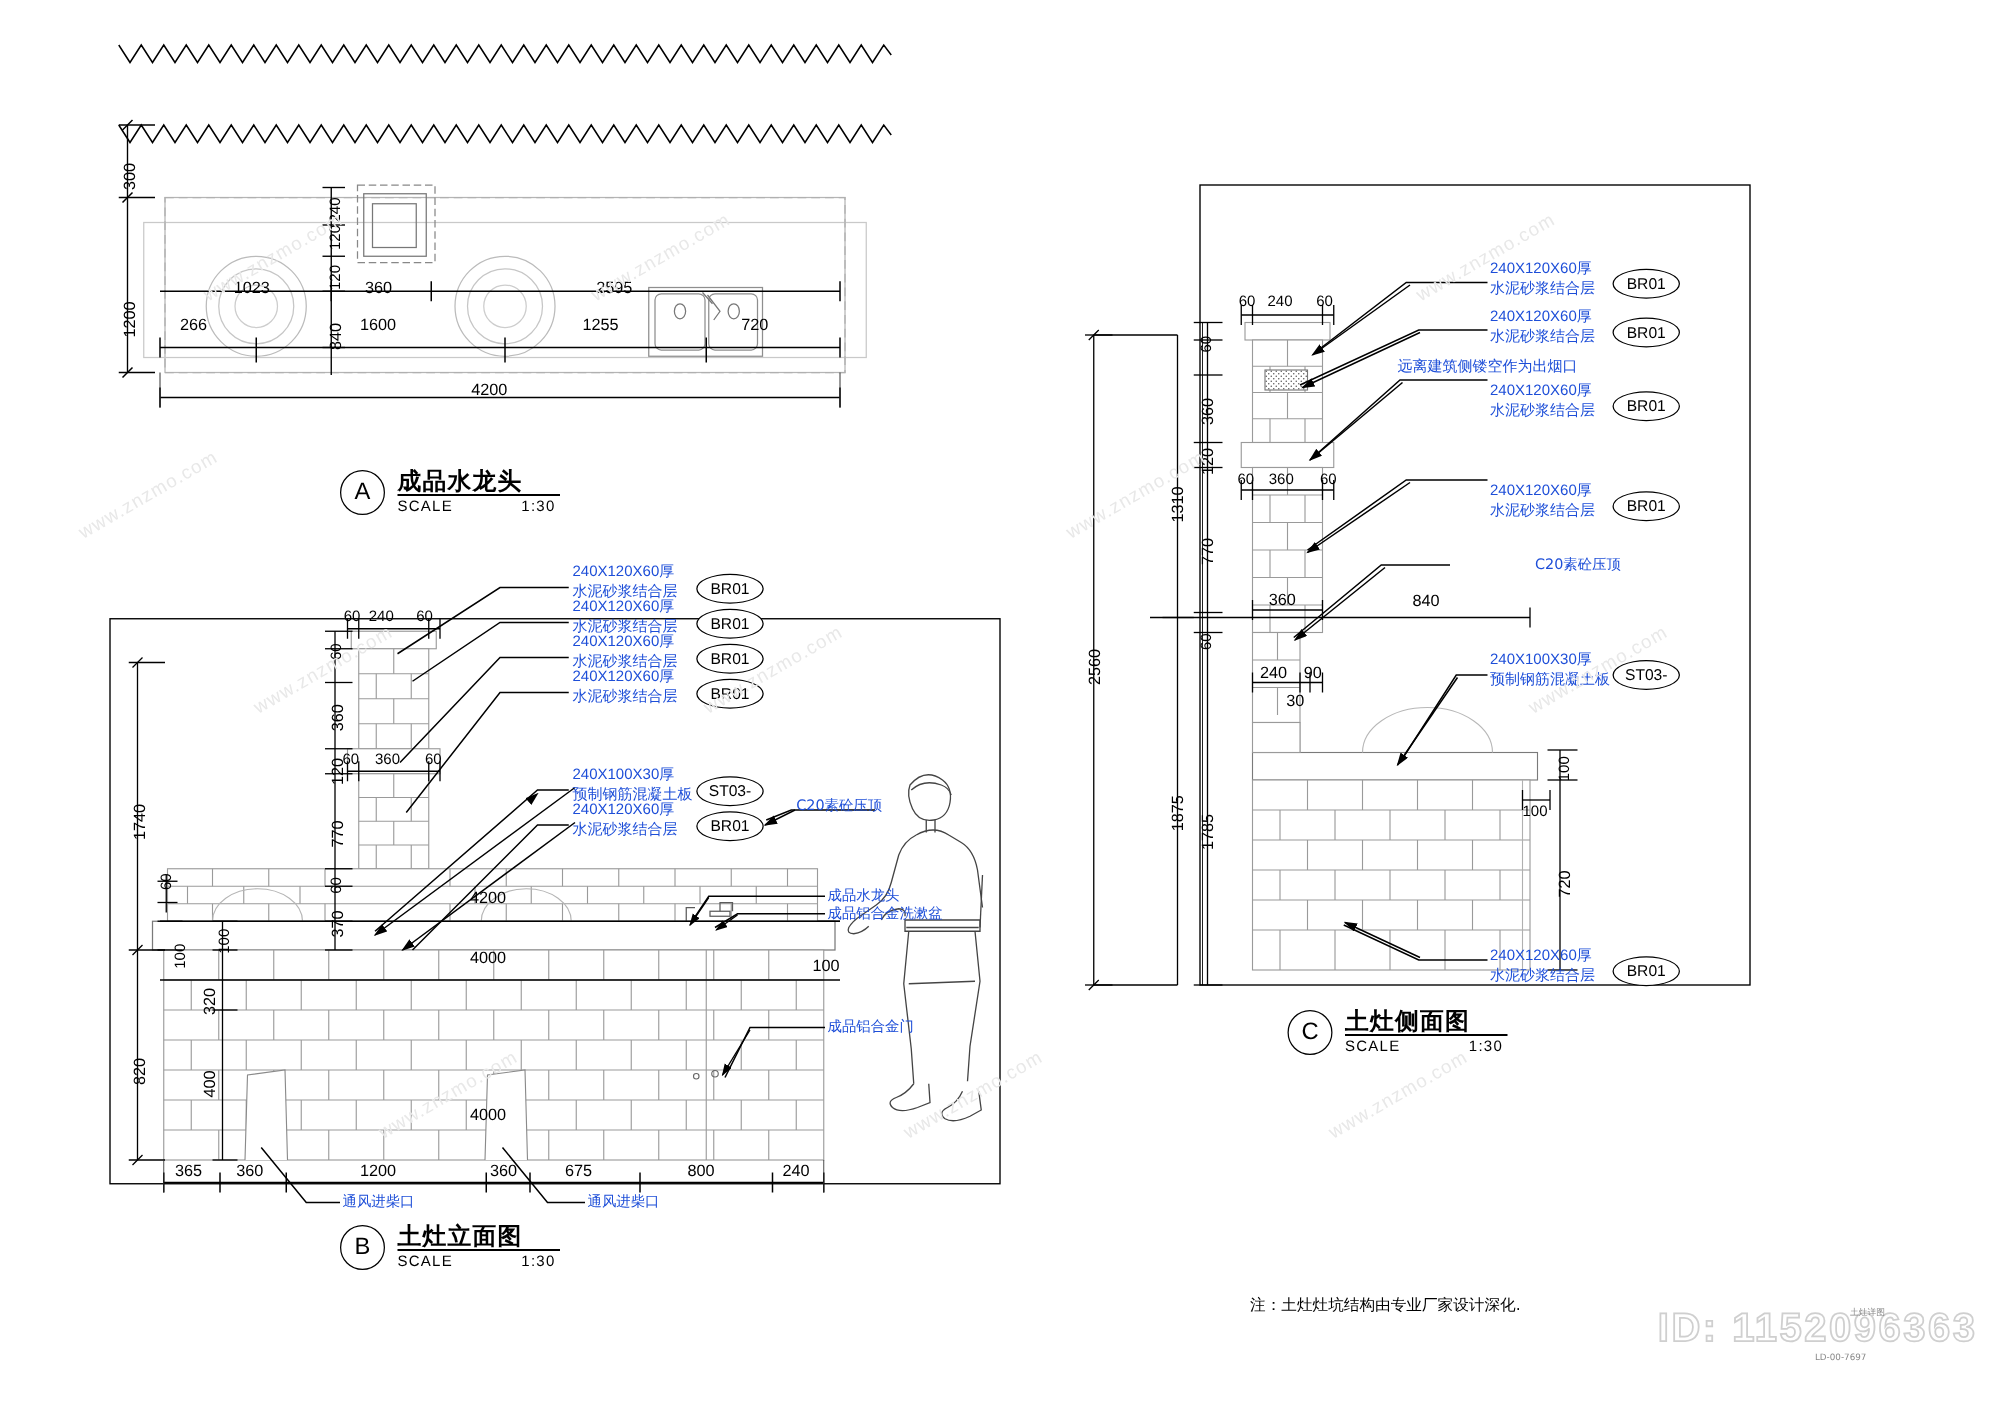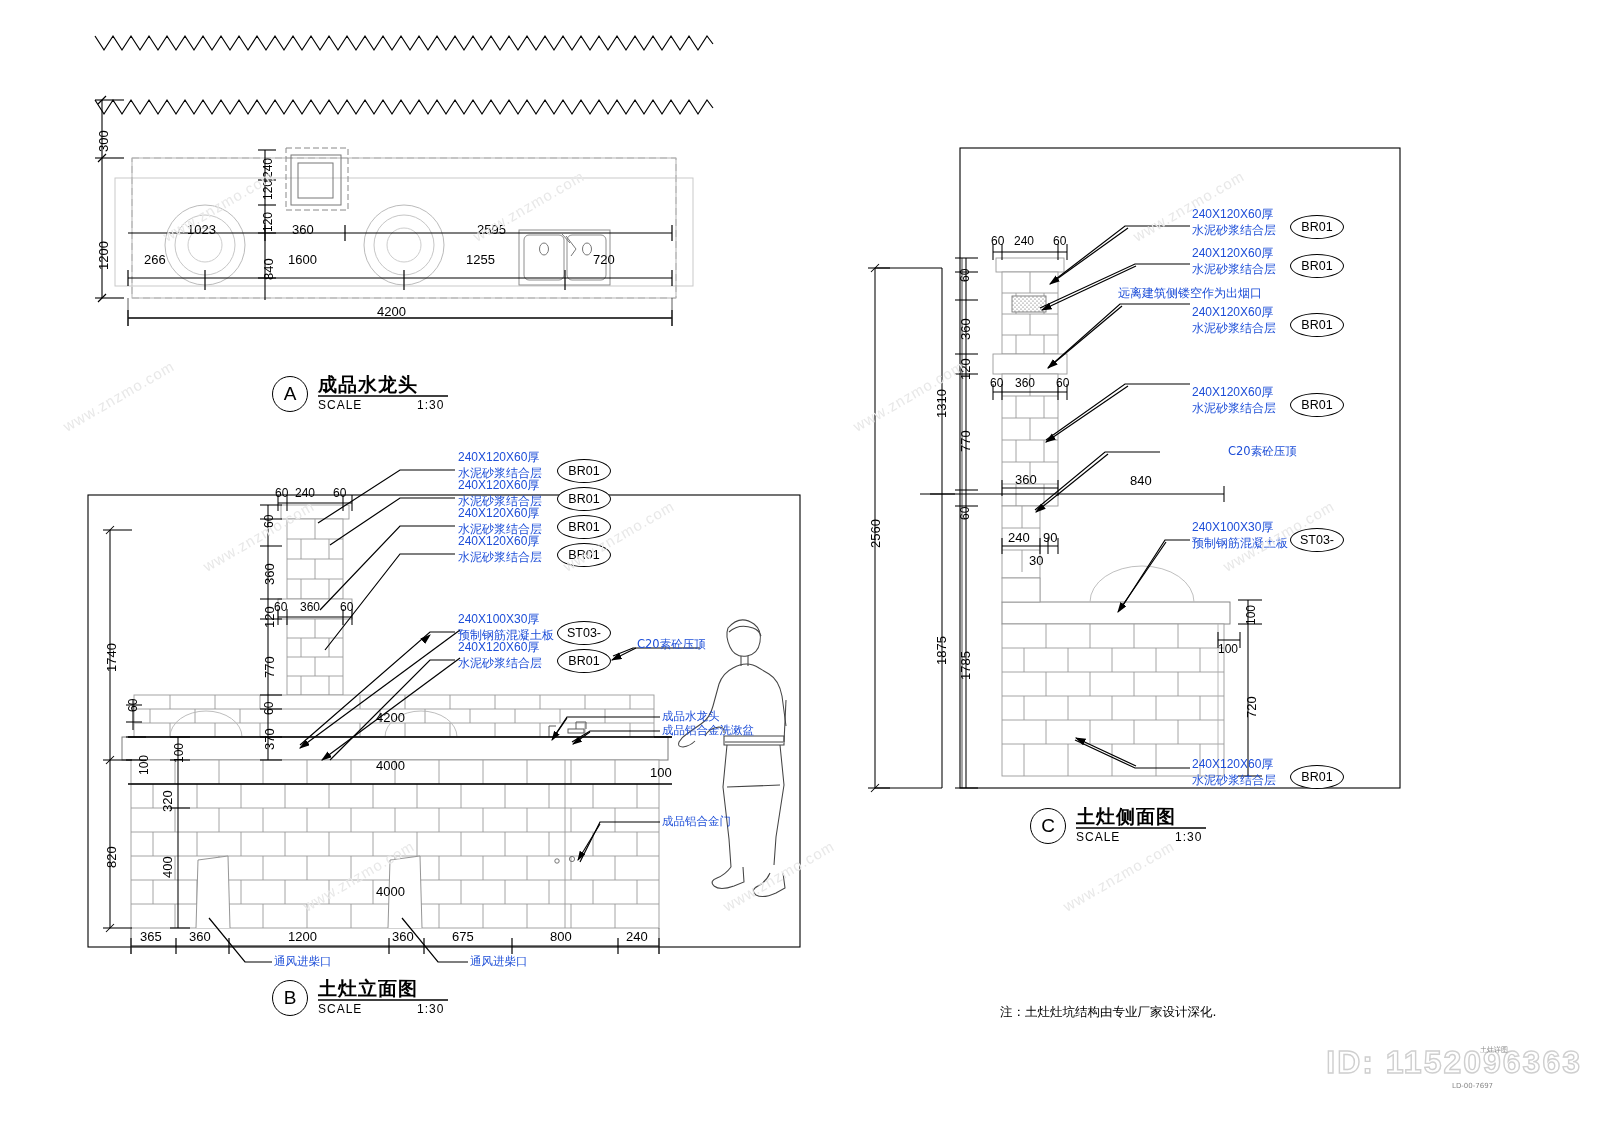--- a/index.html
+++ b/index.html
@@ -753,21 +753,21 @@
 <div class="circ" style="left:1030px;top:808px;">C</div>
 <div class="ttl" style="left:1076px;top:804px;">
   <div class="cname">土灶侧面图</div>
   <div class="srow">
     <span>SCALE</span>
     <span style="display:inline-block;width:46px;"></span>
     <span>1:30</span>
   </div>
 </div>
 
-<div class="note" style="left:1000px;top:1004px;">注：土灶灶坑结构由专业厂家设计深化.</div>
+<div class="note" style="left:1000px;top:1036px;">注：土灶灶坑结构由专业厂家设计深化.</div>
 
 <div class="wm" style="left:160px;top:230px;">www.znzmo.com</div>
 <div class="wm" style="left:470px;top:230px;">www.znzmo.com</div>
 <div class="wm" style="left:1130px;top:230px;">www.znzmo.com</div>
 <div class="wm" style="left:200px;top:560px;">www.znzmo.com</div>
 <div class="wm" style="left:560px;top:560px;">www.znzmo.com</div>
 <div class="wm" style="left:1220px;top:560px;">www.znzmo.com</div>
 <div class="wm" style="left:300px;top:900px;">www.znzmo.com</div>
 <div class="wm" style="left:720px;top:900px;">www.znzmo.com</div>
 <div class="wm" style="left:1060px;top:900px;">www.znzmo.com</div>

